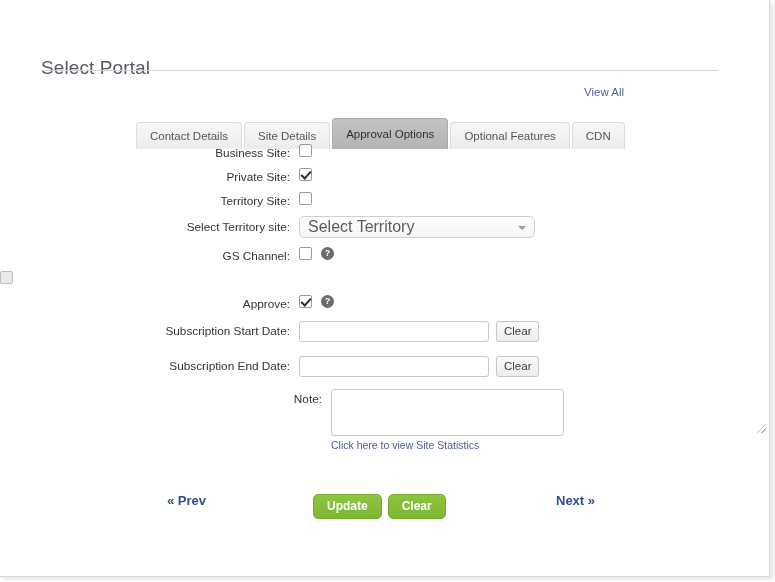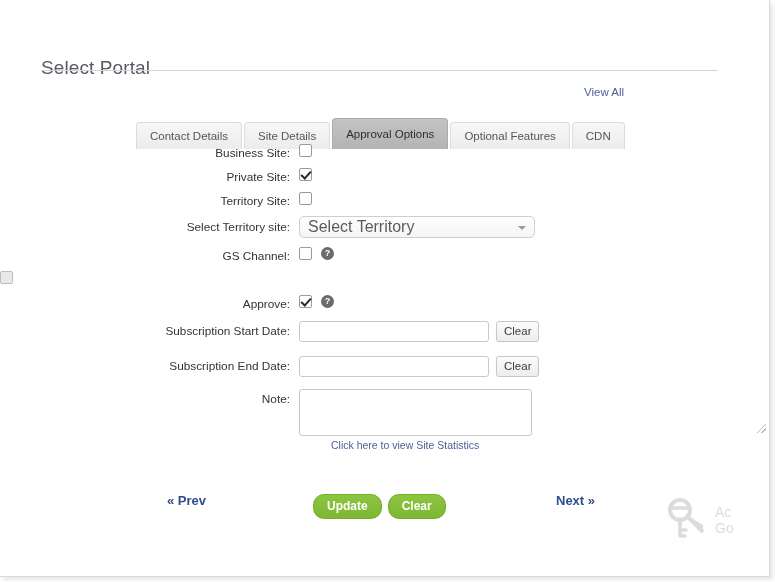--- a/index.html
+++ b/index.html
@@ -99,21 +99,21 @@
     left: 0;
     top: 144px;
     width: 769px;
   }
   .row {
     display: flex;
     align-items: flex-start;
     margin-bottom: 0px;
     height: 24px;
   }
-  .row.tall { height: auto; }
+  .row.tall { height: auto; padding-left: 32px; }
   .lbl {
     width: 299px;
     text-align: right;
     padding-right: 9px;
     box-sizing: border-box;
     font-size: 11.8px;
     color: #333333;
     white-space: nowrap;
     line-height: 18px;
   }
@@ -260,21 +260,20 @@
       linear-gradient(135deg, transparent 0 45%, #b9b9b9 45% 55%, transparent 55% 100%),
       linear-gradient(135deg, transparent 0 70%, #b9b9b9 70% 80%, transparent 80% 100%);
   }
   #stats-link {
     display: inline-block;
     margin-top: 3px;
     font-size: 10.5px;
     color: #4b5f94;
     text-decoration: none;
     cursor: pointer;
-    margin-left: 32px;
   }
 
   
   #prev-link {
     position: absolute;
     left: 167px;
     top: 493px;
     font-size: 13px;
     font-weight: bold;
     color: #2f4c8e;
@@ -294,21 +293,21 @@
   #action-buttons {
     position: absolute;
     left: 313px;
     top: 494px;
     display: flex;
     gap: 6px;
   }
   .greenbtn {
     background-image: linear-gradient(to bottom, #8cc63f 0%, #7db733 100%);
     border: 1px solid #75ad2d;
-    border-radius: 11px;
+    border-radius: 5px;
     color: #ffffff;
     font-family: "Liberation Sans", sans-serif;
     font-size: 12px;
     font-weight: bold;
     padding: 5px 13px;
     cursor: pointer;
     line-height: 13px;
   }
 
   
@@ -434,27 +433,14 @@
 
   <a id="prev-link">« Prev</a>
 
   <div id="action-buttons">
     <button class="greenbtn">Update</button>
     <button class="greenbtn">Clear</button>
   </div>
 
   <a id="next-link">Next »</a>
 
-  <div id="watermark">
-    <svg width="46" height="46" viewBox="0 0 46 46">
-      <circle cx="15" cy="13" r="10" fill="none" stroke="#dcdcdc" stroke-width="4"></circle>
-      <path d="M6.5 11 H23.5" stroke="#dcdcdc" stroke-width="3.5" fill="none"></path>
-      <path d="M15 22 V39 M15 33 H21 M15 39 H20" stroke="#dcdcdc" stroke-width="3.5" fill="none" stroke-linecap="round"></path>
-      <path d="M21 18 L38 35 L31 35 L38 35 L38 28 Z" fill="#dcdcdc"></path>
-      <path d="M21 18 L38 35" stroke="#dcdcdc" stroke-width="4" fill="none"></path>
-    </svg>
-    <div class="wm-text">
-      <div>Ac</div>
-      <div>Go</div>
-    </div>
-  </div>
 
 </div>
 
 </body></html>

